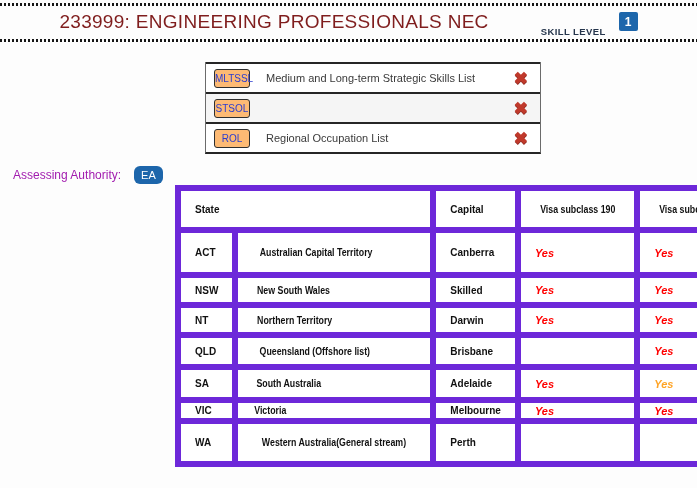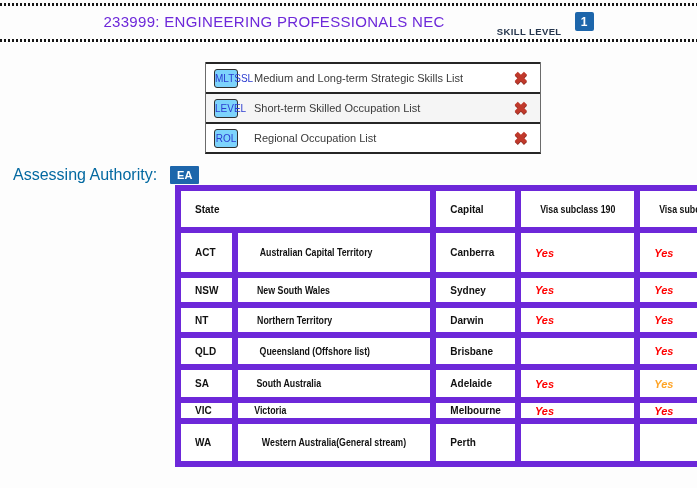--- a/index.html
+++ b/index.html
@@ -29,23 +29,23 @@
     position: absolute;
     top: 5px;
     left: 0;
     right: 0;
     height: 33px;
     display: flex;
     align-items: center;
     justify-content: center;
   }
   .page-title {
-    font-size: 15px;
+    font-size: 19px;
     font-weight: 500;
-    color: #6d28d9;
+    color: #7f1d1d;
     letter-spacing: 0.3px;
   }
   .skill-level-label {
     margin-left: 52px;
     font-size: 9.5px;
     font-weight: 600;
     color: #25354c;
     letter-spacing: 0.4px;
     margin-top: 20px;
   }
@@ -77,28 +77,28 @@
   .list-row {
     display: flex;
     align-items: center;
     height: 30px;
     border-top: 2px solid #262626;
     background: #ffffff;
   }
   .list-row.alt { background: #f5f5f5; }
   .list-code {
     margin-left: 8px;
-    width: 24px;
+    width: 36px;
     padding: 3px 0;
     text-align: center;
     font-size: 10px;
     color: #2b3cd0;
     border: 1px solid #2f2f2f;
     border-radius: 3px;
-    background: #7dd3fc;
+    background: #fdba74;
     cursor: pointer;
   }
   .list-label {
     margin-left: 16px;
     font-size: 11px;
     color: #3a3a3a;
   }
   .cross-icon {
     margin-left: auto;
     margin-right: 12px;
@@ -111,31 +111,31 @@
 
   
   .assessing {
     position: absolute;
     left: 13px;
     top: 166px;
     display: flex;
     align-items: center;
   }
   .assessing-label {
-    font-size: 16px;
-    color: #0369a1;
+    font-size: 12px;
+    color: #a21caf;
   }
   .authority-badge {
     margin-left: 13px;
     padding: 3px 7px;
     background: #1d66ab;
     color: #ffffff;
     font-size: 11px;
-    font-weight: bold;
-    border-radius: 1px;
+    font-weight: normal;
+    border-radius: 6px;
     cursor: pointer;
   }
 
   
   table.state-table {
     position: absolute;
     left: 175px;
     top: 185px;
     border-collapse: collapse;
     table-layout: fixed;
@@ -183,22 +183,21 @@
   </div>
   <div class="dotted-line dotted-bottom"></div>
 
   <div class="lists-box">
     <div class="list-row">
       <span class="list-code">MLTSSL</span>
       <span class="list-label">Medium and Long-term Strategic Skills List</span>
       <span class="cross-icon">✖</span>
     </div>
     <div class="list-row alt">
-      <span class="list-code">LEVEL</span>
-      <span class="list-label">Short-term Skilled Occupation List</span>
+      <span class="list-code">STSOL</span>
       <span class="cross-icon">✖</span>
     </div>
     <div class="list-row">
       <span class="list-code">ROL</span>
       <span class="list-label">Regional Occupation List</span>
       <span class="cross-icon">✖</span>
     </div>
   </div>
 
   <div class="assessing">
@@ -226,21 +225,21 @@
       <tr class="h45">
         <td><span>ACT</span></td>
         <td><span class="cond"><span class="name-line">Australian Capital Territory</span></span></td>
         <td><span>Canberra</span></td>
         <td class="yes-cell"><span data-color="red">Yes</span></td>
         <td class="yes-cell"><span data-color="red">Yes</span></td>
       </tr>
       <tr class="h30">
         <td><span>NSW</span></td>
         <td><span class="cond"><span class="name-line">New South Wales</span></span></td>
-        <td><span>Sydney</span></td>
+        <td><span>Skilled</span></td>
         <td class="yes-cell"><span data-color="red">Yes</span></td>
         <td class="yes-cell"><span data-color="red">Yes</span></td>
       </tr>
       <tr class="h30">
         <td><span>NT</span></td>
         <td><span class="cond"><span class="name-line">Northern Territory</span></span></td>
         <td><span>Darwin</span></td>
         <td class="yes-cell"><span data-color="red">Yes</span></td>
         <td class="yes-cell"><span data-color="red">Yes</span></td>
       </tr>

